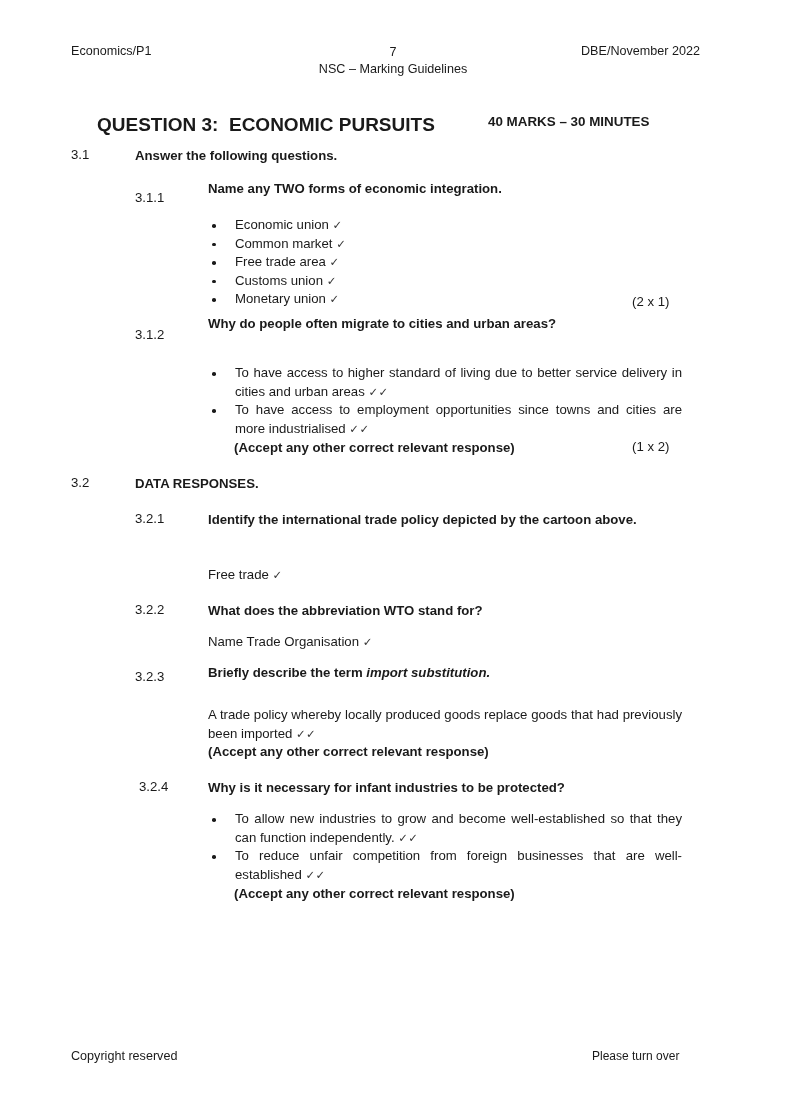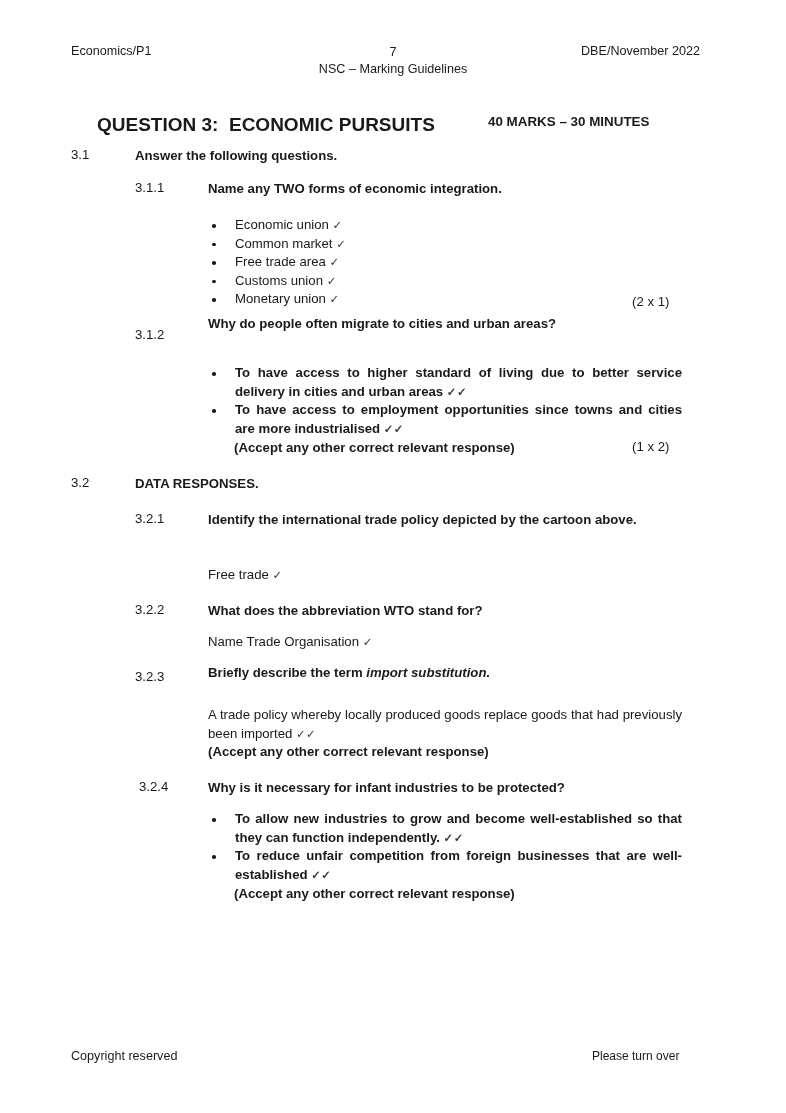--- a/index.html
+++ b/index.html
@@ -143,21 +143,21 @@
   ul.bl > li::before {
     content: "";
     position: absolute;
     left: 0px;
     top: 8px;
     width: 3.6px;
     height: 3.6px;
     border-radius: 50%;
     background: #1a1a1a;
   }
-  ul.bl.just > li { text-align: justify; font-weight: bold; }
+  ul.bl.just > li { text-align: justify; }
 
   
   .pg-footer {
     position: absolute;
     left: 0;
     top: 1049px;
     width: 786px;
     height: 20px;
   }
   .ft-left {
@@ -190,21 +190,21 @@
   </div>
 
   <div class="q-title-row">
     <div class="q-title">QUESTION 3:  ECONOMIC PURSUITS</div>
     <div class="q-marks">40 MARKS – 30 MINUTES</div>
   </div>
 
   <div class="num1" style="left:71px; top:147px;text-align:right;">3.1</div>
   <div class="heading-bold" style="left:135px; top:147px; width:520px;">Answer the following questions.</div>
 
-  <div class="num2" style="left:135px; top:180px;">3.1.1</div>
+  <div class="num2" style="left:135px; top:190px;">3.1.1</div>
   <div class="heading-bold" style="left:208px; top:180px; width:478px;">Name any TWO forms of economic integration.</div>
 
   <ul class="bl" style="left:212px; top:216px; width:420px;">
     <li><span>Economic union</span> <span class="tick">✓</span></li>
     <li><span>Common market</span> <span class="tick">✓</span></li>
     <li><span>Free trade area</span> <span class="tick">✓</span></li>
     <li><span>Customs union</span> <span class="tick">✓</span></li>
     <li><span>Monetary union</span> <span class="tick">✓</span></li>
   </ul>
   <div class="marks-mid" style="left:632px; top:294px;">(2 x 1)</div>

